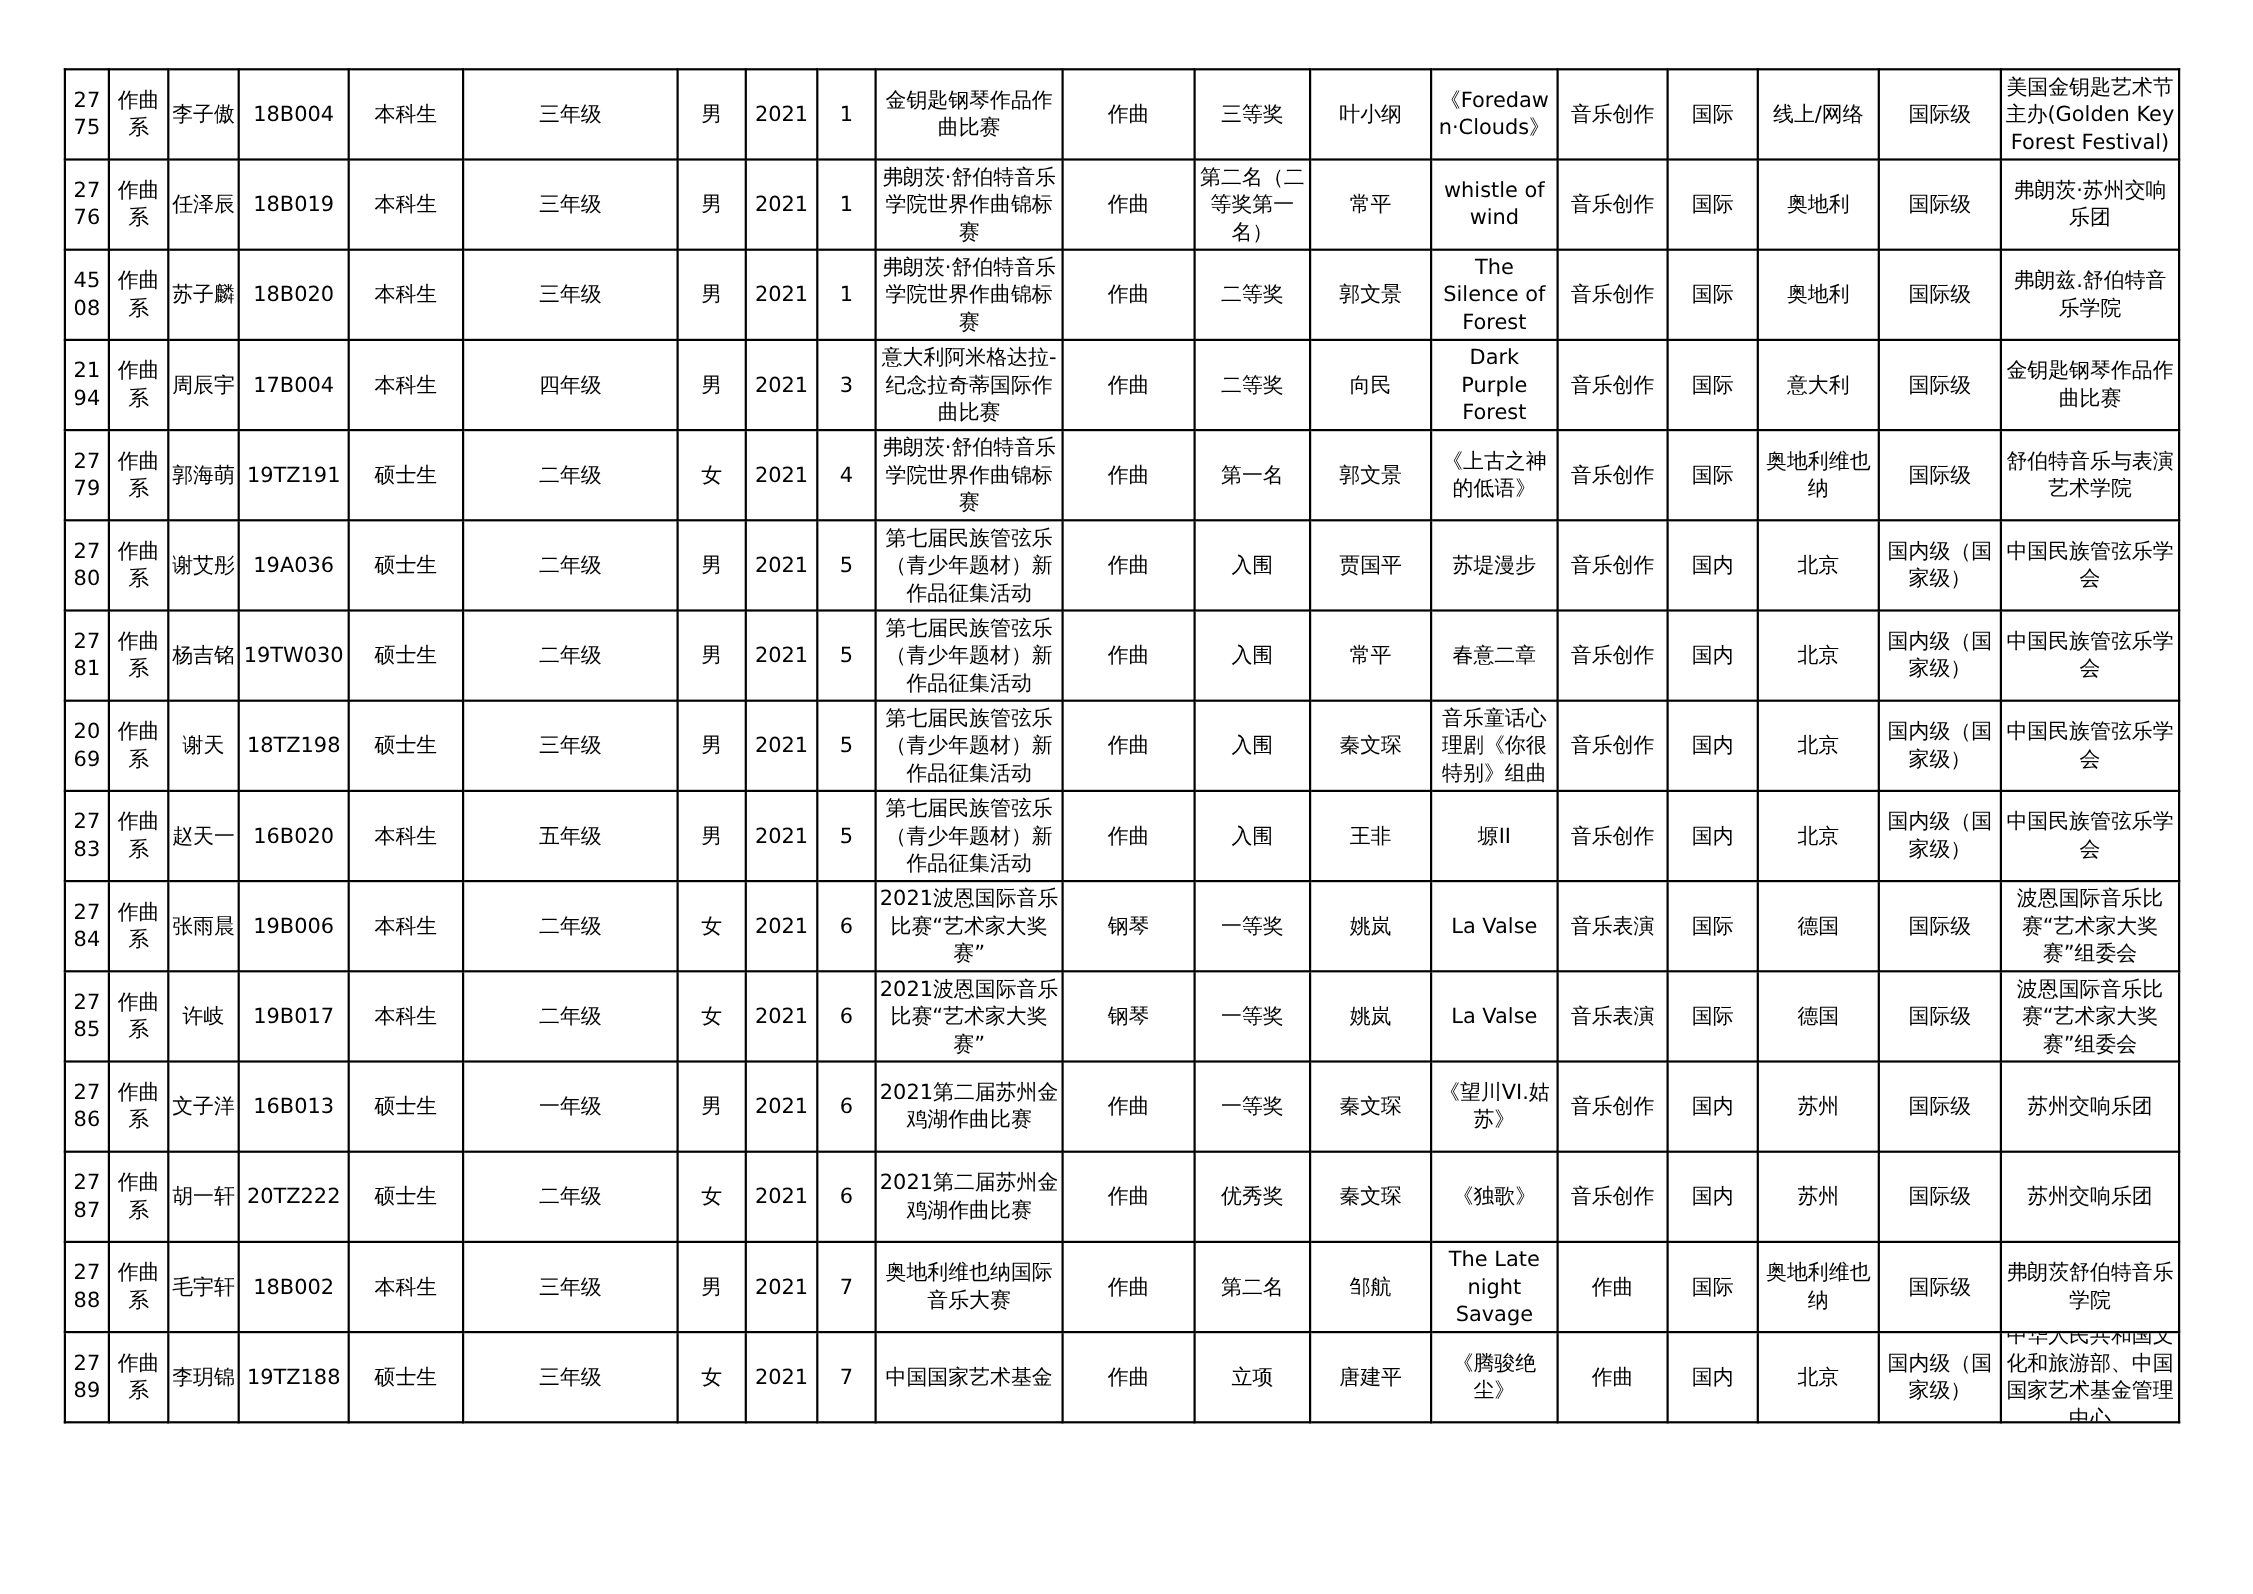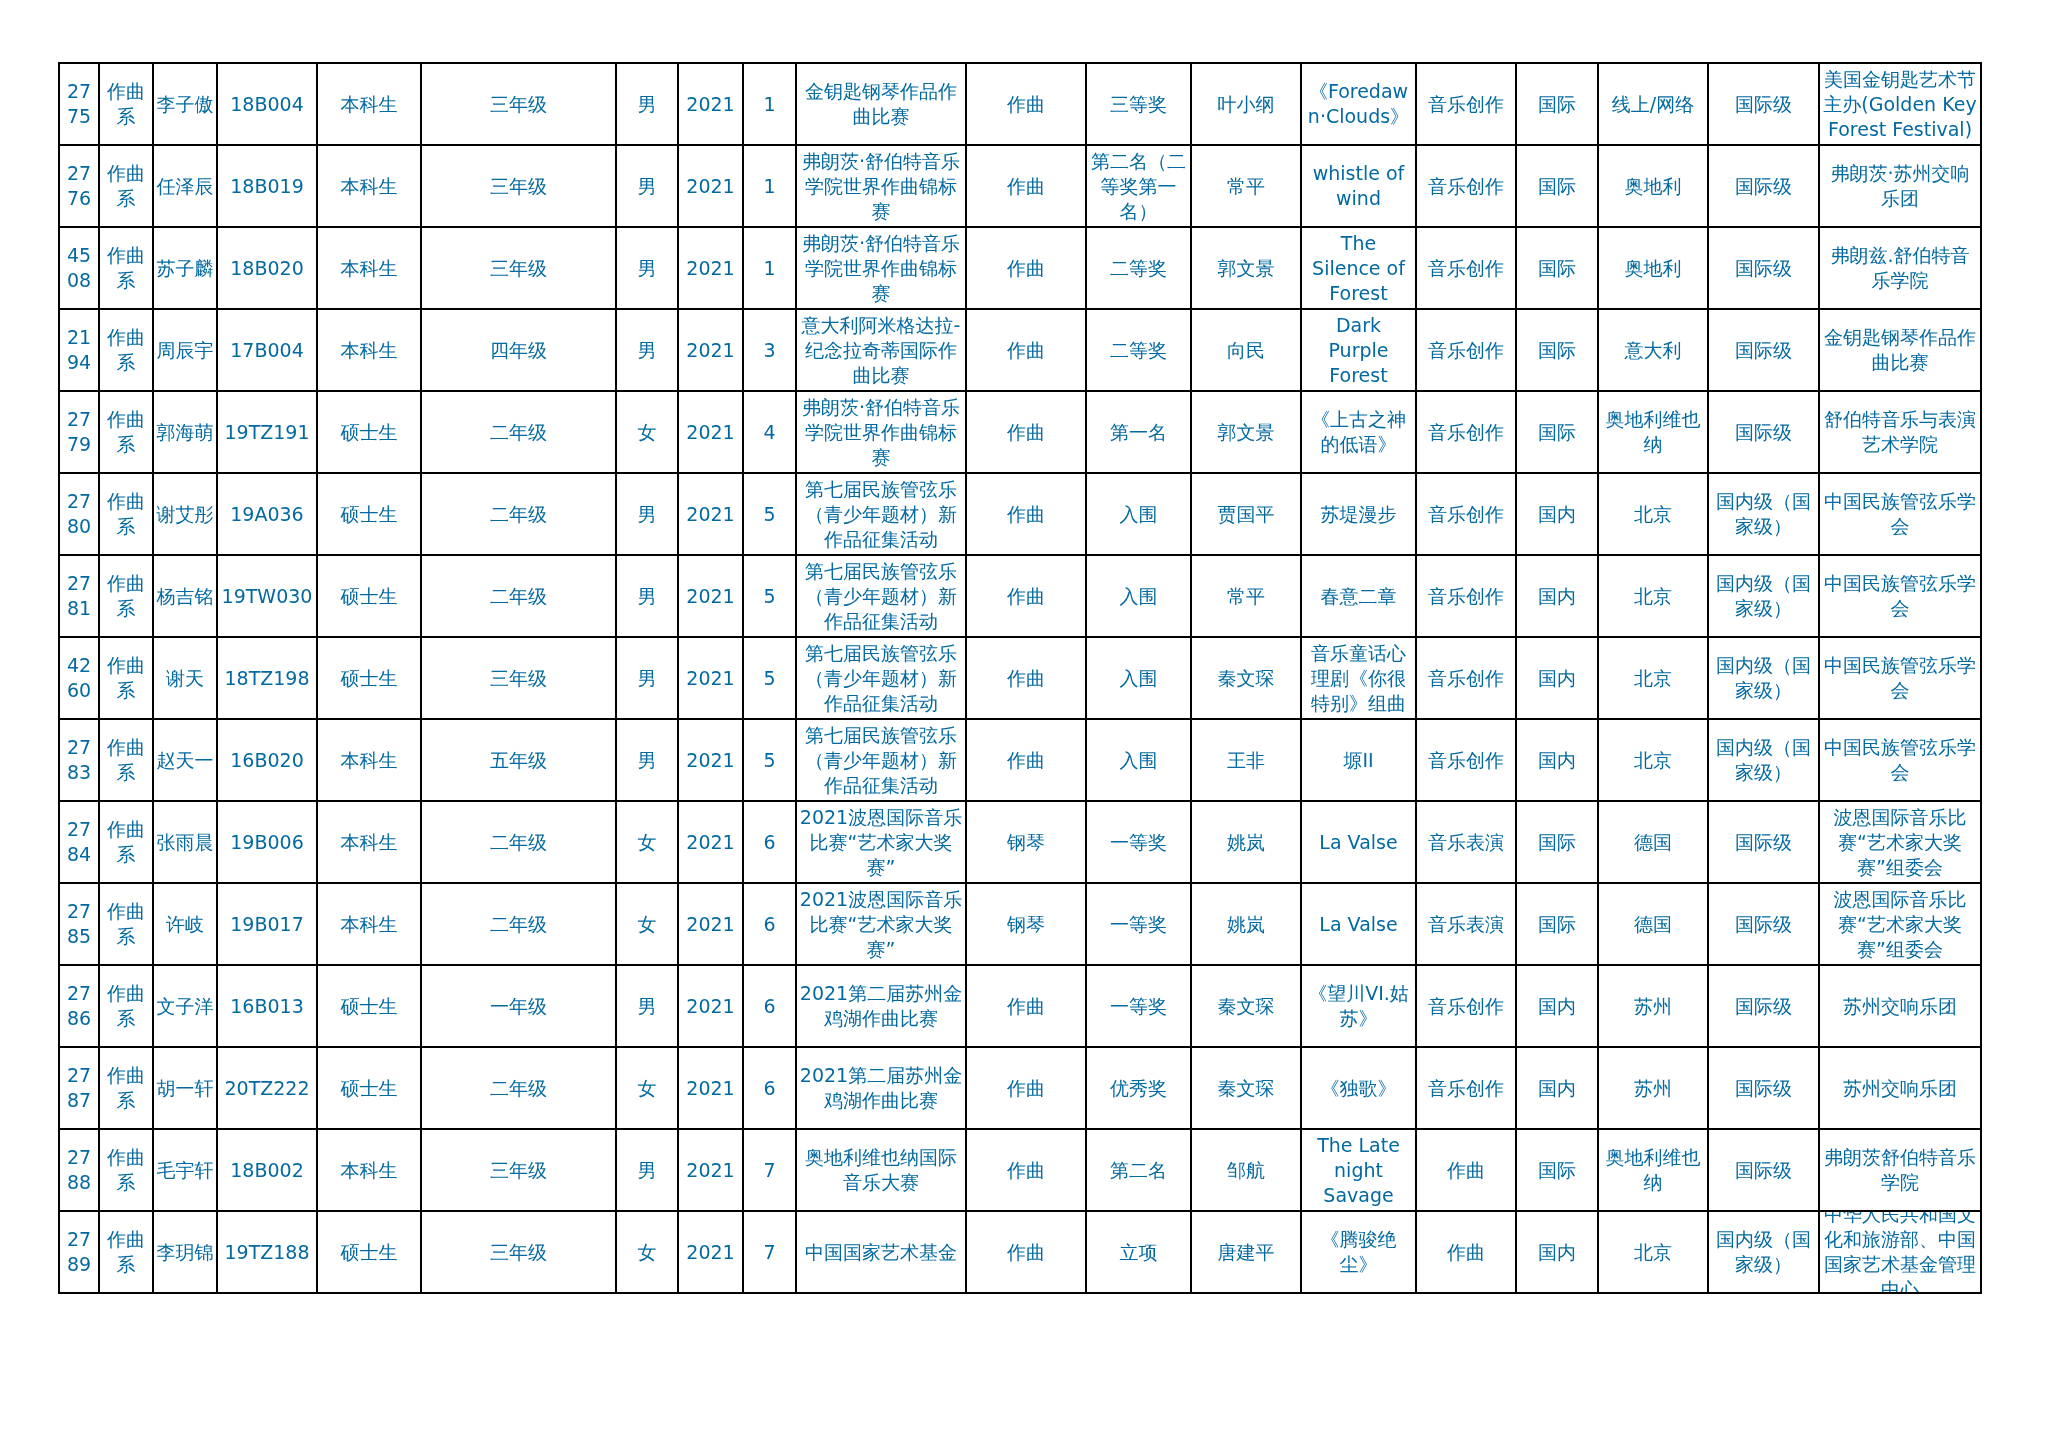--- a/index.html
+++ b/index.html
@@ -6,21 +6,21 @@
     margin: 0;
     padding: 0;
     background: #ffffff;
   }
   .canvas {
     position: relative;
     width: 2048px;
     height: 1355px;
     background: #ffffff;
     font-family: "DejaVu Sans", sans-serif;
-    color: #0369a1;
+    color: #000000;
   }
   table.awards {
     position: absolute;
     left: 58px;
     top: 62px;
     border-collapse: collapse;
     table-layout: fixed;
     width: 1922px;
   }
   table.awards td {
@@ -477,21 +477,21 @@
           </td>
           <td>
             <div class="c">国内级（国家级）</div>
           </td>
           <td>
             <div class="c">中国民族管弦乐学会</div>
           </td>
         </tr>
         <tr>
           <td>
-            <div class="c">4260</div>
+            <div class="c">2069</div>
           </td>
           <td>
             <div class="c">作曲系</div>
           </td>
           <td>
             <div class="c">谢天</div>
           </td>
           <td>
             <div class="c">18TZ198</div>
           </td>

